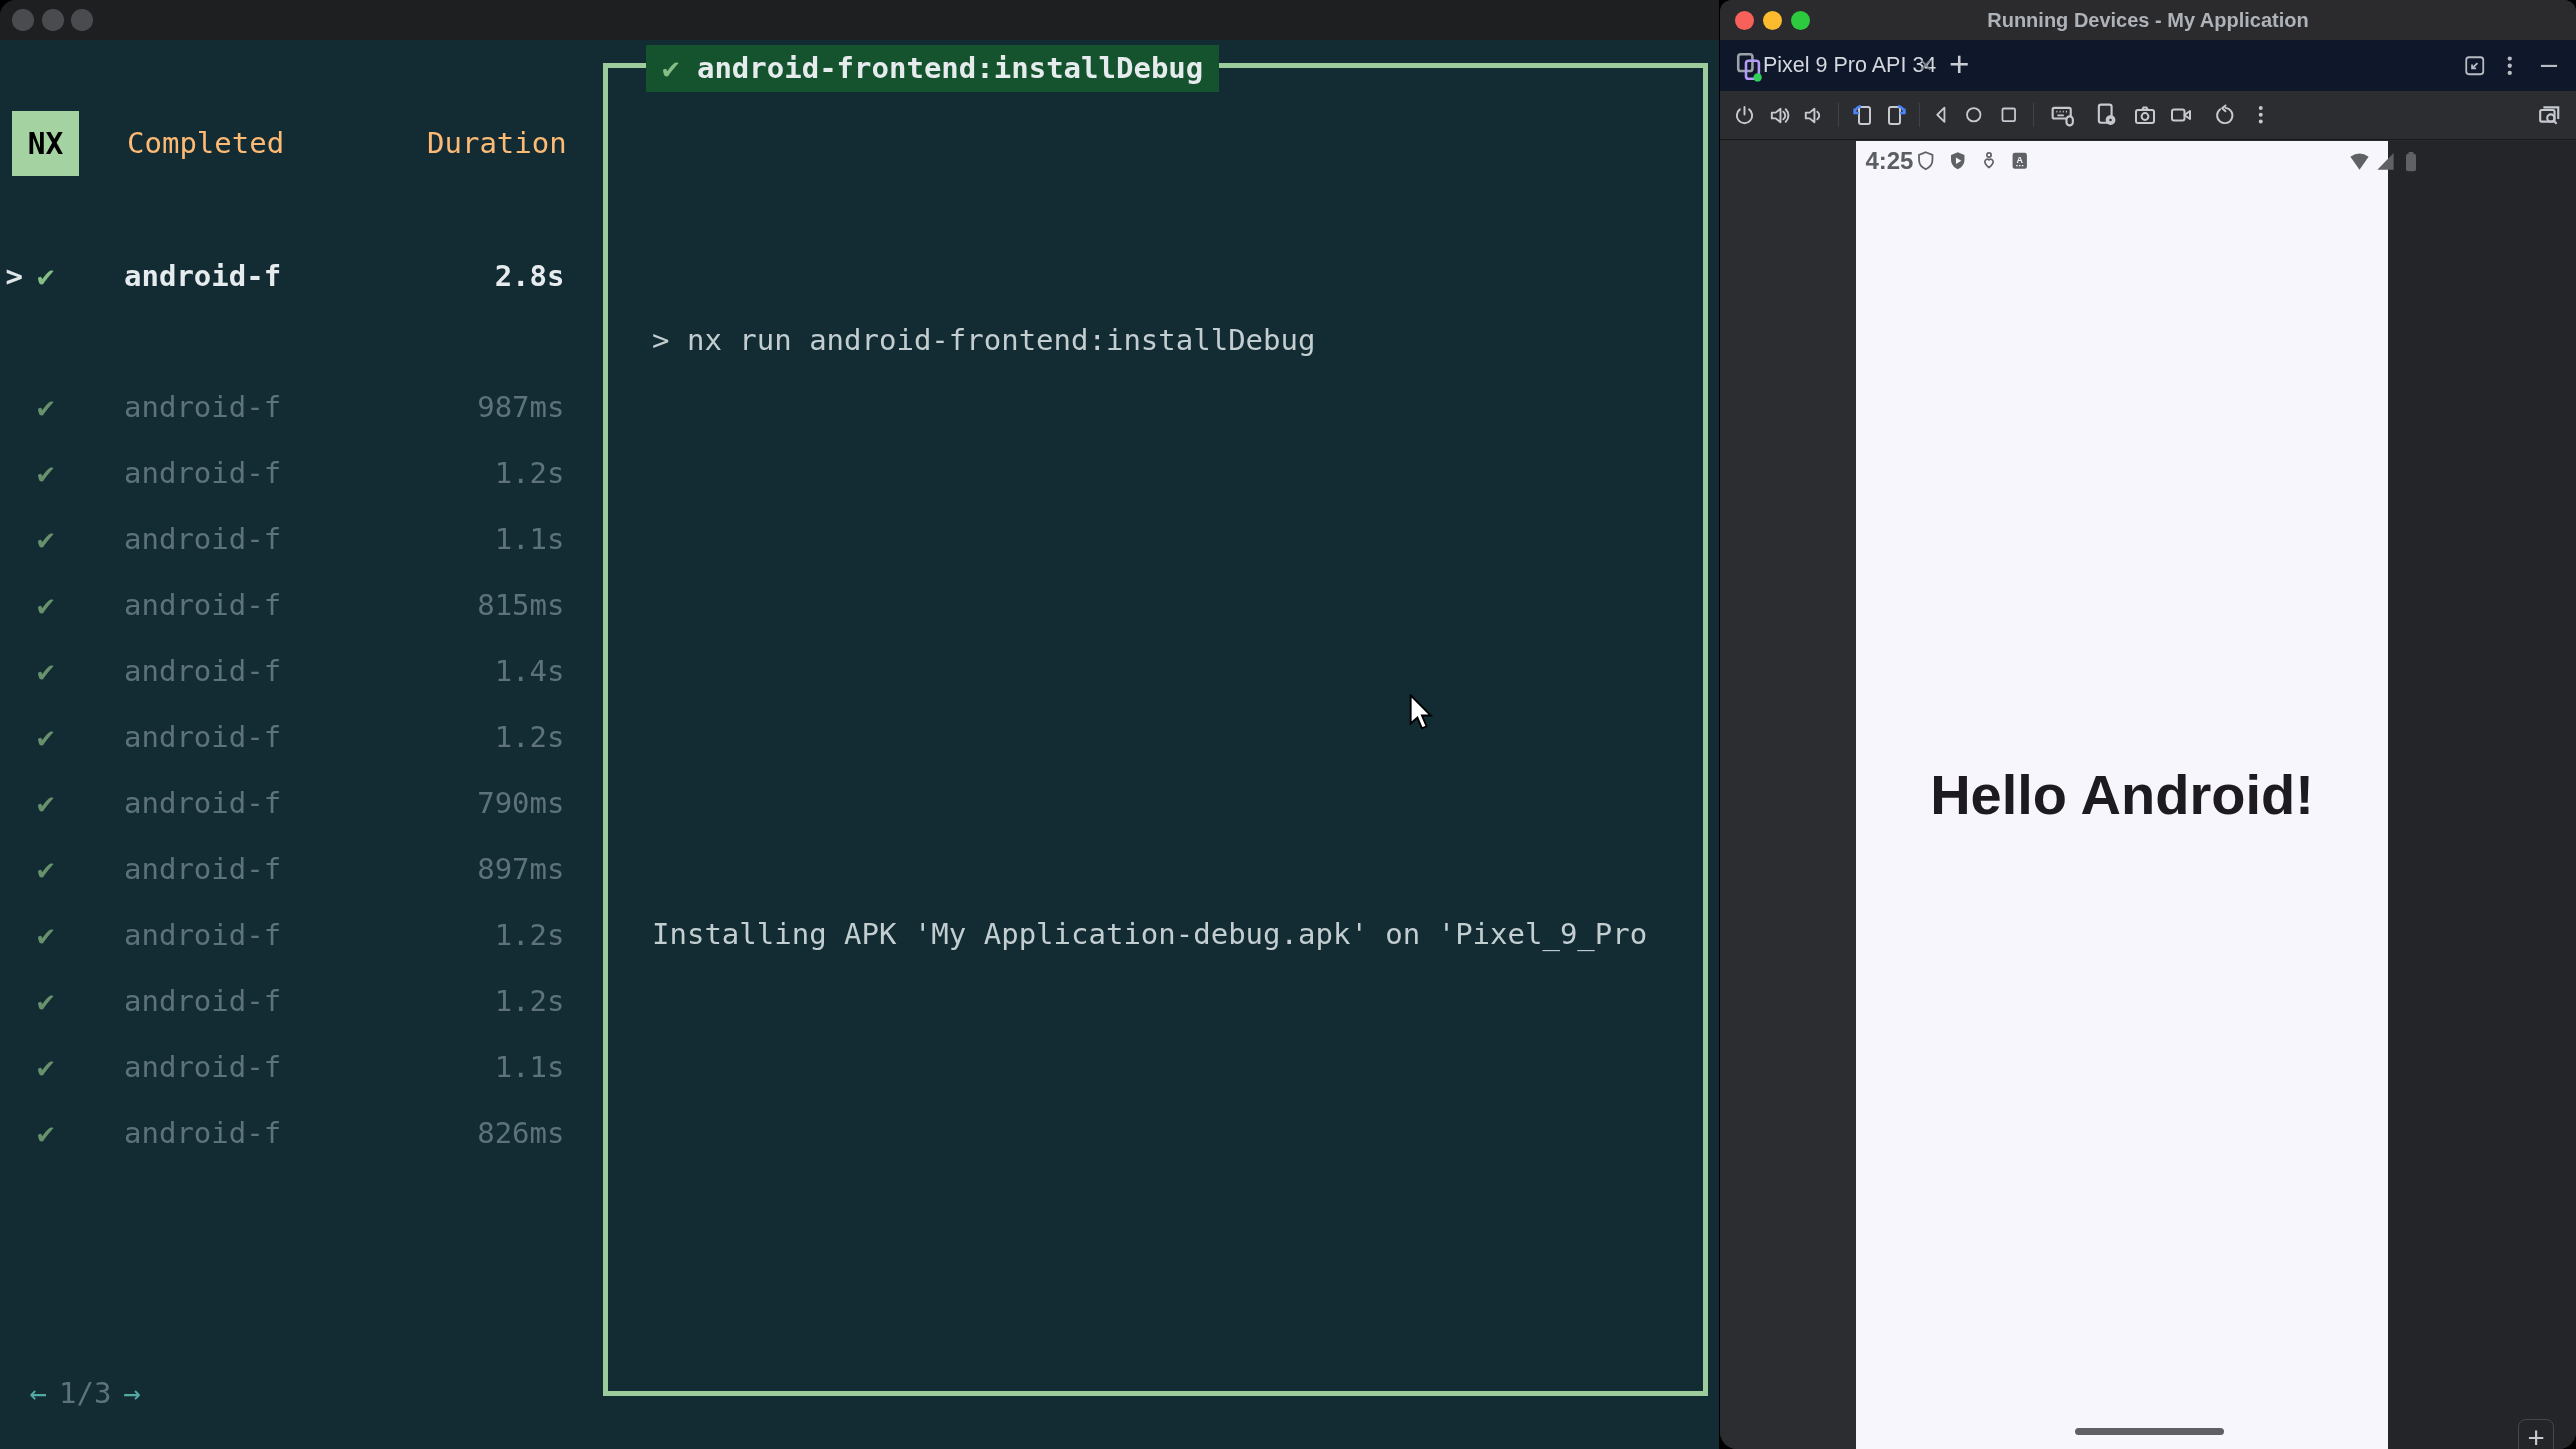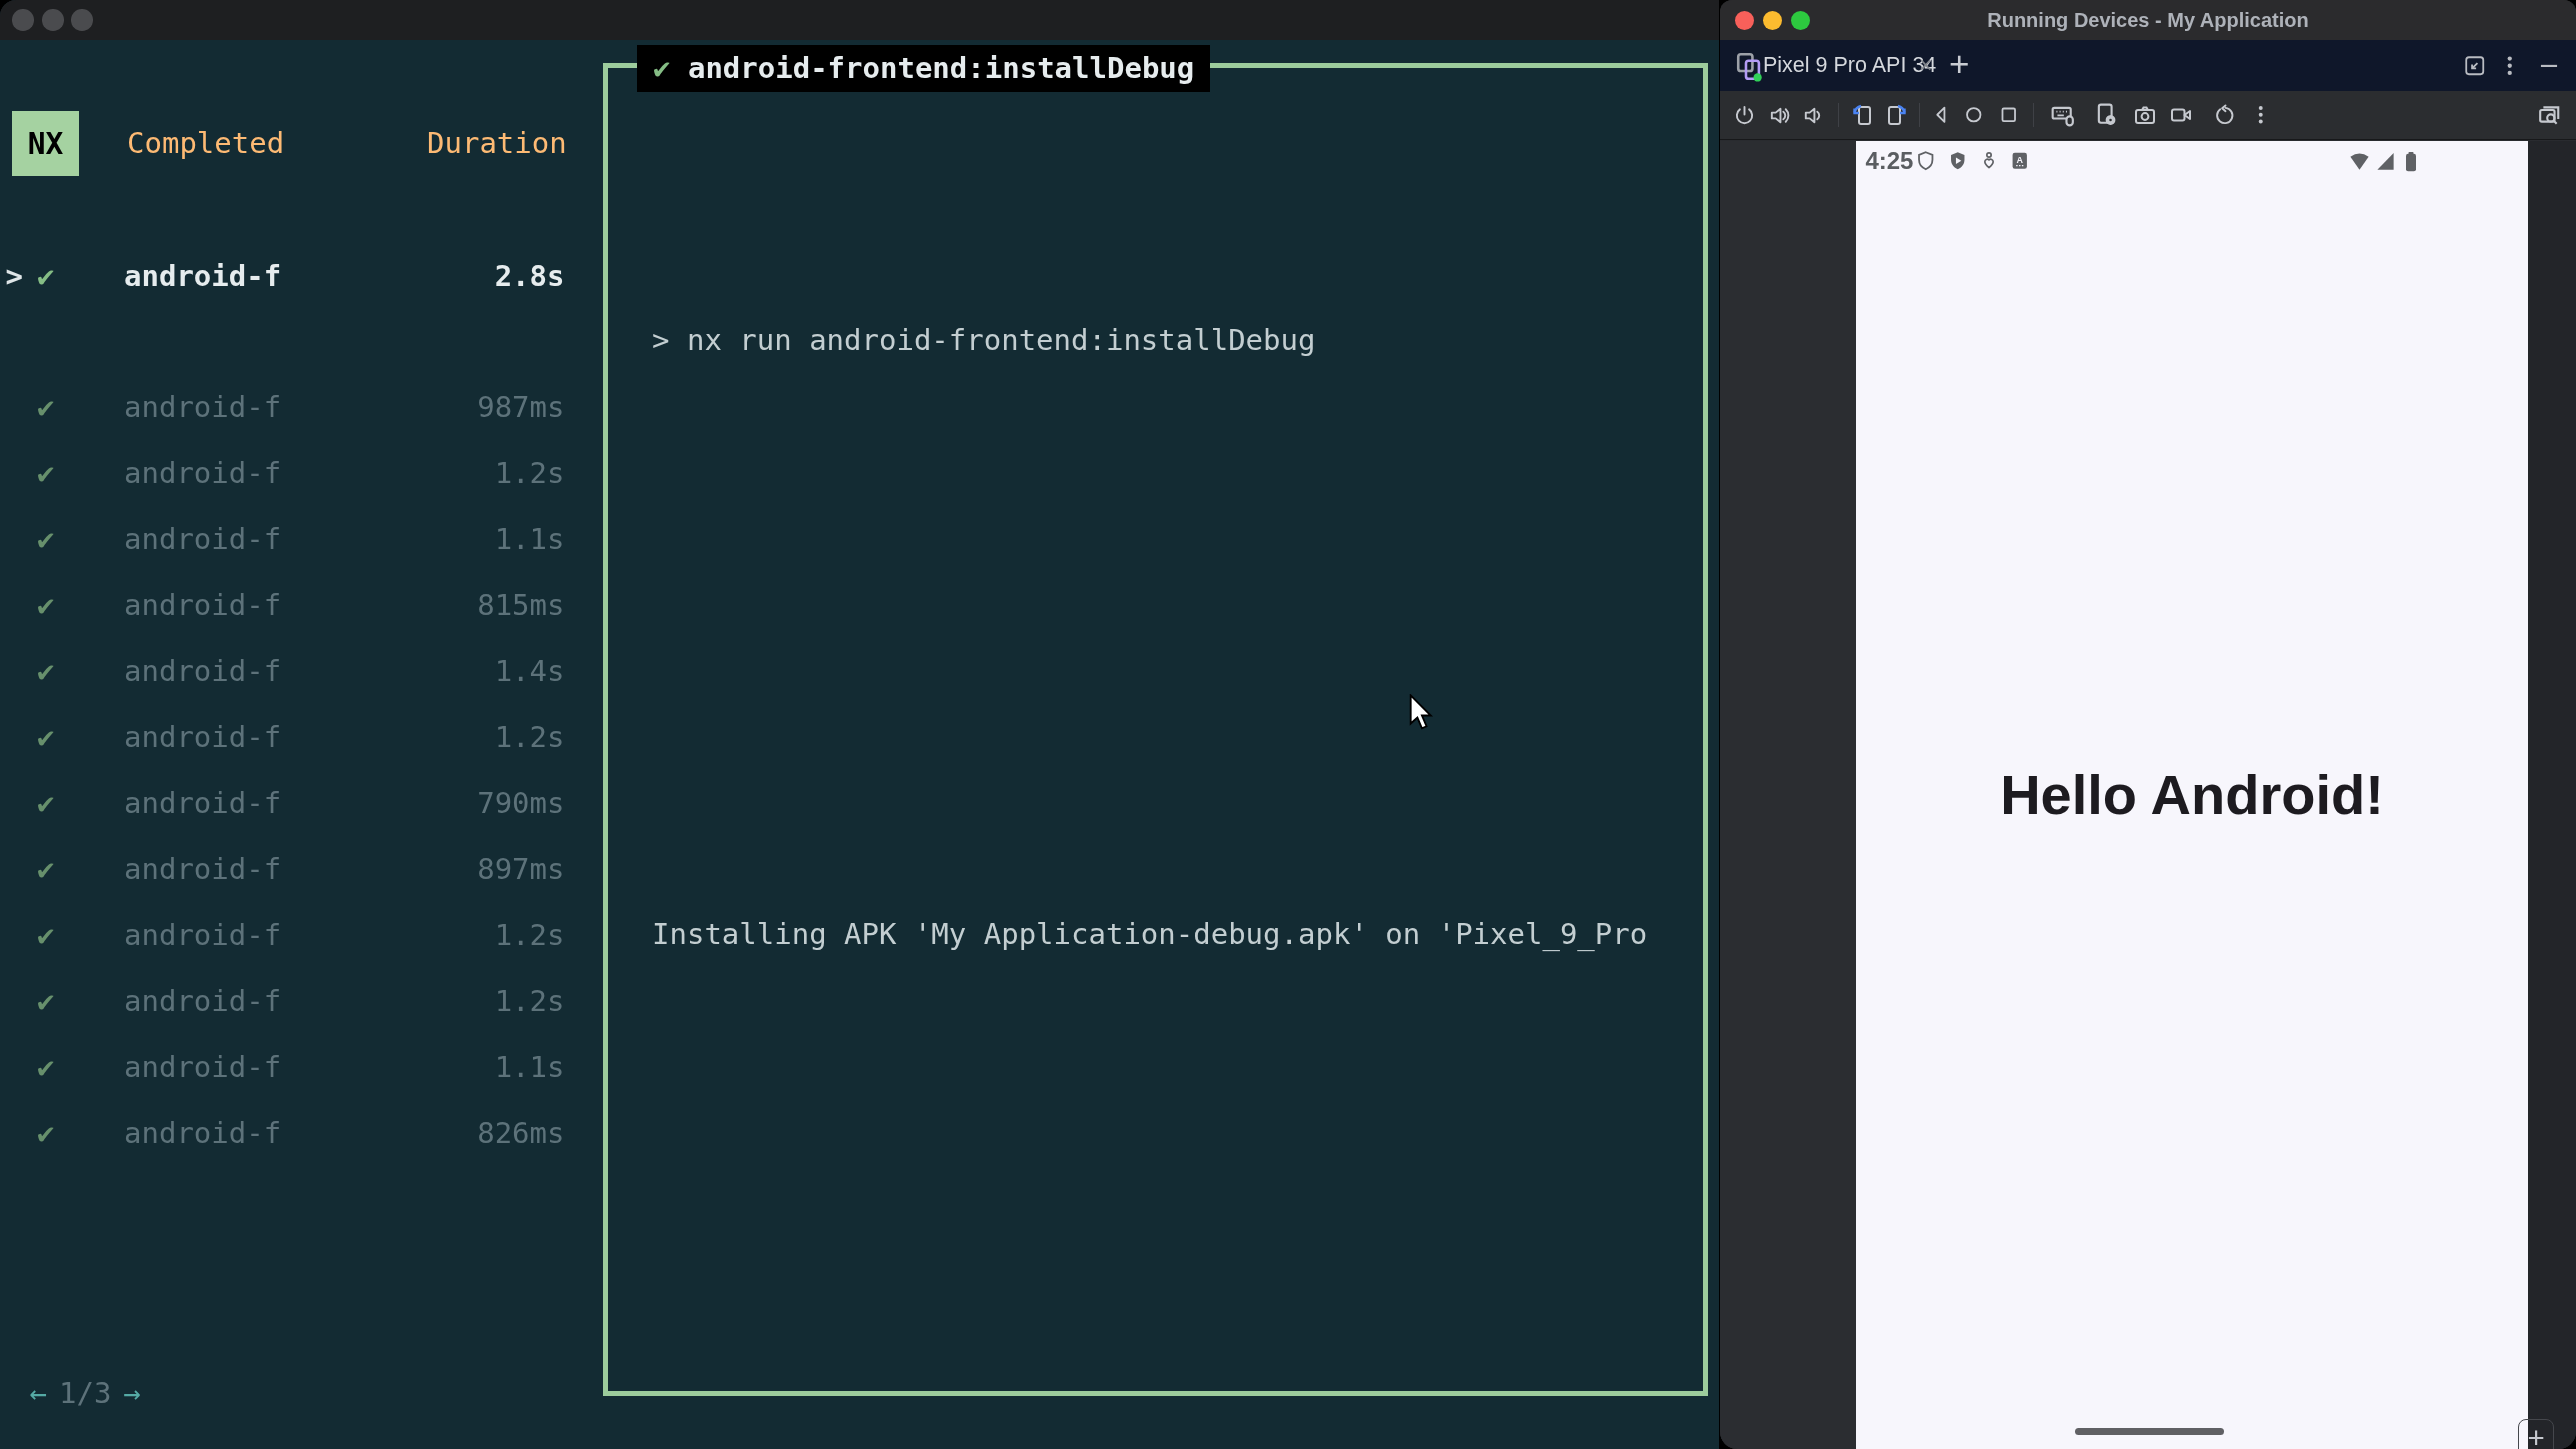--- a/index.html
+++ b/index.html
@@ -24,21 +24,21 @@
                    font-size:29px;color:#e6ecee;font-weight:bold;}
   .task-row-active .caret{position:absolute;left:5.4px;color:#dfe6e8;}
   .task-row-active .chk{position:absolute;left:37px;color:#85bd85;}
   .task-row-active .tname{position:absolute;left:124px;}
   .task-row-active .tdur{position:absolute;right:19.5px;}
   .pagination{position:absolute;left:29.5px;top:1360px;height:66px;line-height:66px;font-size:29px;color:#5d727a;}
   .pagination .arrow{color:#55aaa5;cursor:pointer;}
   .pagination .pg{margin:0 12px;}
   
   .out-box{position:absolute;left:603px;top:63px;width:1095px;height:1323px;border:5.4px solid #9ccc9c;}
-  .out-title{position:absolute;top:-23.5px;left:29px;background:#000000;padding:0 16px;height:47px;line-height:47px;
+  .out-title{position:absolute;top:-23.5px;left:38px;background:#14532d;padding:0 16px;height:47px;line-height:47px;
              font-size:29px;color:#e6ecee;font-weight:bold;white-space:pre;}
   .out-title .chk{color:#85bd85;font-weight:normal;}
   .out-lines{position:absolute;left:44px;top:107px;font-size:29px;line-height:66px;color:#c3ced1;white-space:pre;}
   .out-lines .dim{color:#9fb0b4;}
   .out-lines .b{color:#e2e9eb;font-weight:bold;}
   
   .studio-window{position:absolute;left:1720px;top:0;width:856px;height:1449px;background:#292b2f;
                  border-radius:12px 12px 17.4px 17.4px;overflow:hidden;}
   .studio-titlebar{position:absolute;left:0;top:0;width:100%;height:40px;background:#2b2b2d;}
   .tl{position:absolute;top:10.7px;width:19px;height:19px;border-radius:50%;}
@@ -49,21 +49,21 @@
   .tab-label{position:absolute;left:43px;top:0;height:51px;line-height:51px;font-size:21.5px;color:#d5d8dd;}
   .tab-close{position:absolute;left:199px;top:0;height:51px;line-height:50px;font-size:23px;color:#83878d;cursor:pointer;}
   .tab-new{position:absolute;left:229px;top:0;height:51px;line-height:48px;font-size:35px;font-weight:100;color:#c9ccd2;cursor:pointer;}
   .tab-underline{position:absolute;left:0;top:85px;width:231px;height:6px;background:#3674f0;border-radius:0 3.4px 3.4px 0;}
   .tabbar-right{position:absolute;top:0;height:51px;right:0;}
   .toolbar{position:absolute;left:0;top:91px;width:100%;height:48px;background:#2b2d30;border-bottom:1.3px solid #17181a;}
   .tbtn{position:absolute;top:9.4px;width:29.5px;height:29.5px;margin-left:-14.8px;display:flex;align-items:center;justify-content:center;cursor:pointer;}
   .tsep{position:absolute;top:12px;width:1.3px;height:24px;background:#3f4146;}
   .content{position:absolute;left:0;top:141px;width:100%;height:1308px;background:#232529;}
   .content-left{position:absolute;left:0;top:0;width:136px;height:1308px;background:#2b2d31;}
-  .screen{position:absolute;left:136px;top:0;width:672px;height:1308px;background:#f7f6fc;cursor:pointer;}
+  .screen{position:absolute;left:136px;top:0;width:532px;height:1308px;background:#f7f6fc;cursor:pointer;}
   .statusbar{position:absolute;left:0;top:0;width:100%;height:39px;}
   .sb-time{position:absolute;left:9.4px;top:0;height:39px;line-height:39px;font-size:24px;color:#5a5d61;font-weight:bold;}
   .sb-ic{position:absolute;top:8.7px;}
   .hello{position:absolute;left:0;top:624px;width:100%;height:60px;line-height:60px;text-align:center;
          font-size:56px;font-weight:bold;color:#1d1b20;}
   .gesture{position:absolute;left:219px;top:1287px;width:149px;height:7.4px;border-radius:4px;background:#606064;}
   .zoom-panel{position:absolute;left:798px;top:1278px;width:36px;height:142px;border:1.3px solid #45474c;border-radius:8px;box-sizing:border-box;}
   .zp-item{position:absolute;left:0;width:100%;text-align:center;color:#c6c9cf;cursor:pointer;}
   .zp-plus{top:1.3px;font-size:29.5px;font-weight:100;line-height:34px;}
   .mouse{position:absolute;left:1408px;top:694px;}

